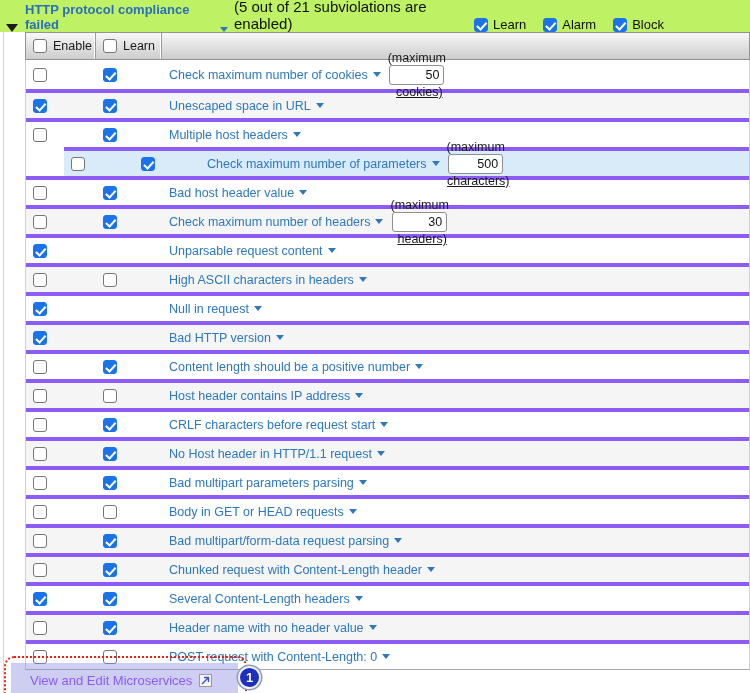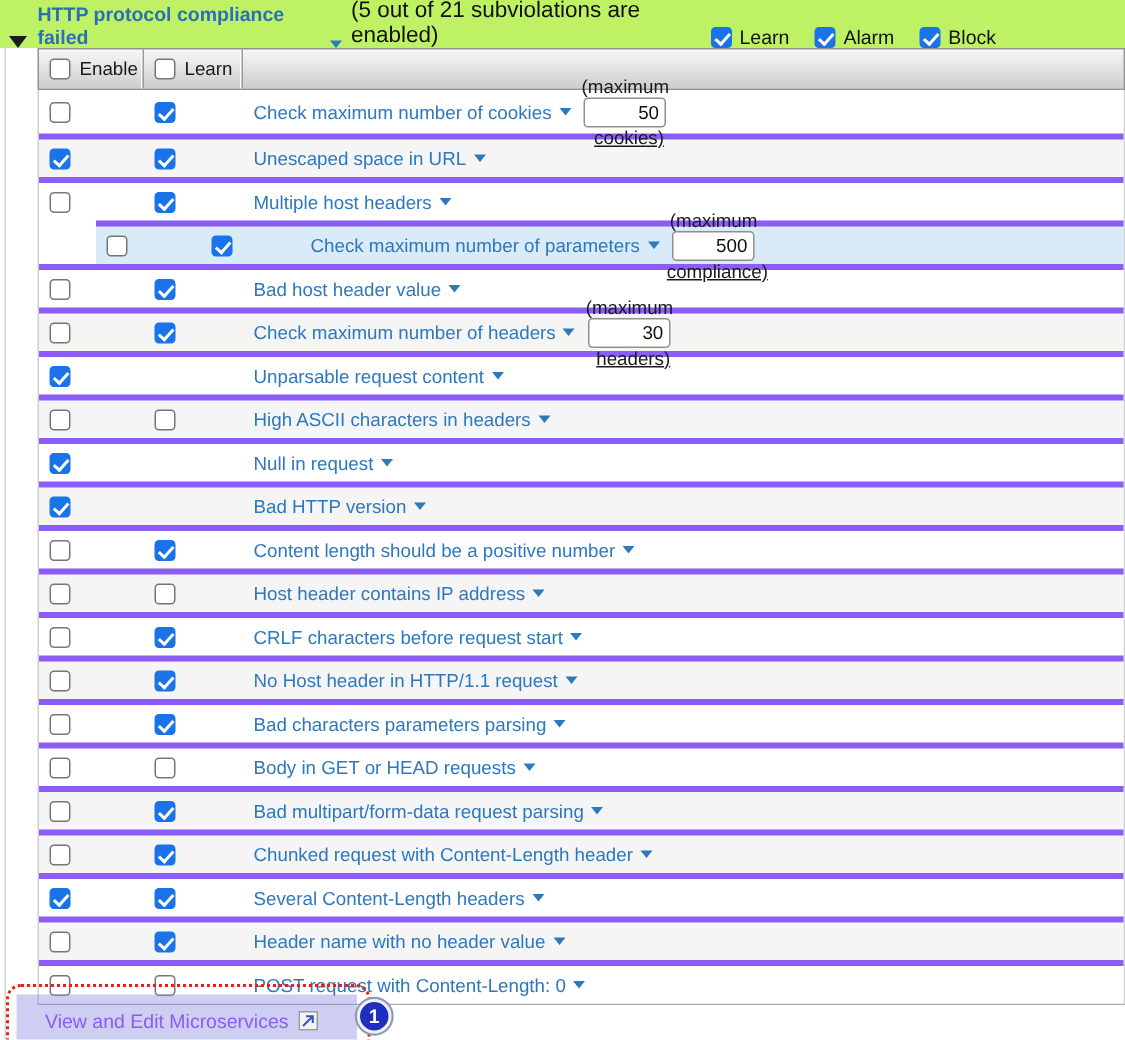--- a/index.html
+++ b/index.html
@@ -154,21 +154,21 @@
     </div>
     <div class="cell c2">
       <span class="cb checked"></span>
     </div>
     <div class="cell c3">
       <a class="sv-link">Check maximum number of parameters</a>
       <span class="tri-blue"></span>
       <span class="extra">
         <span class="pre">(maximum</span>
         <input class="num-input" value="500" style="">
-        <span class="suf">compliance)</span>
+        <span class="suf">characters)</span>
       </span>
     </div>
   </div>
       <div class="row">
     <div class="cell c1">
       <span class="cb"></span>
     </div>
     <div class="cell c2">
       <span class="cb checked"></span>
     </div>
@@ -300,21 +300,21 @@
     </div>
   </div>
       <div class="row">
     <div class="cell c1">
       <span class="cb"></span>
     </div>
     <div class="cell c2">
       <span class="cb checked"></span>
     </div>
     <div class="cell c3">
-      <a class="sv-link">Bad characters parameters parsing</a>
+      <a class="sv-link">Bad multipart parameters parsing</a>
       <span class="tri-blue"></span>
 
     </div>
   </div>
       <div class="row">
     <div class="cell c1">
       <span class="cb"></span>
     </div>
     <div class="cell c2">
       <span class="cb"></span>

